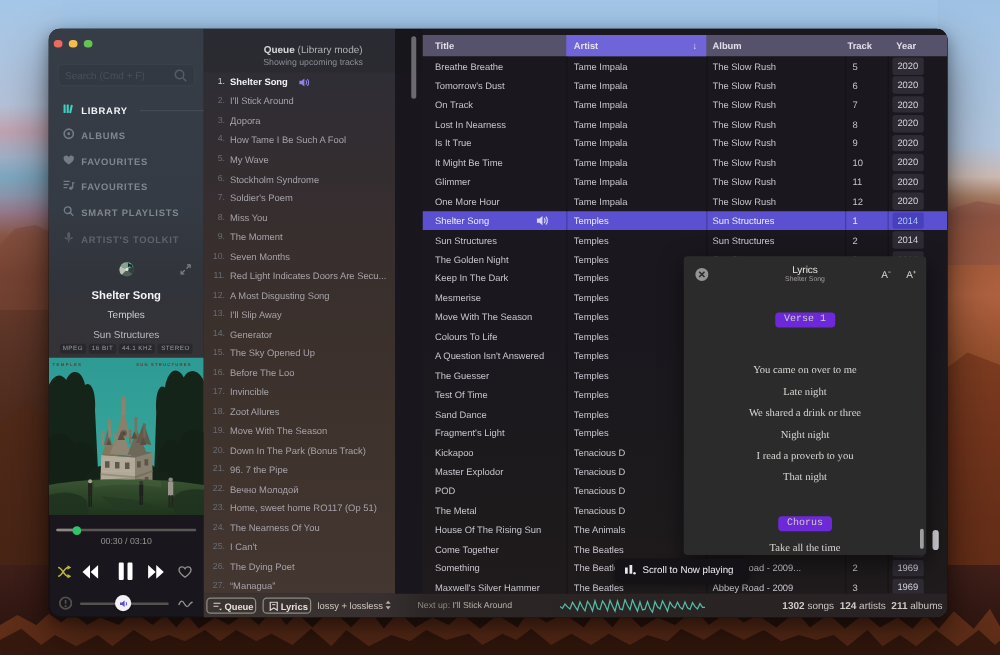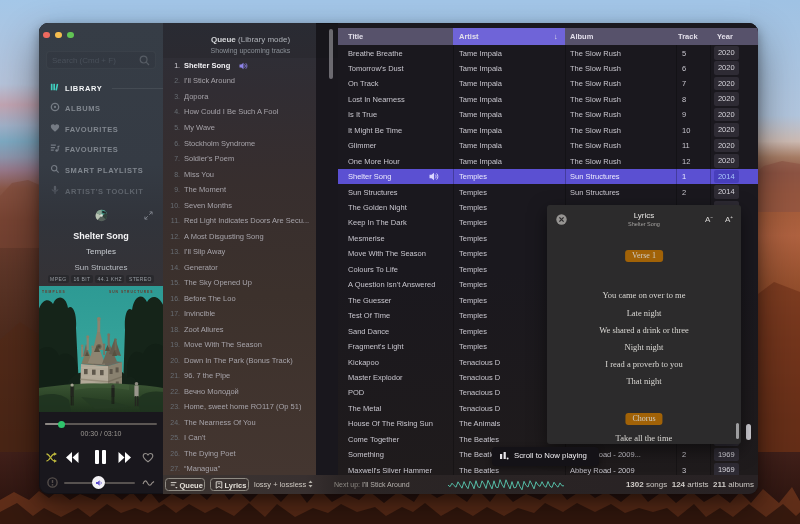--- a/index.html
+++ b/index.html
@@ -64,21 +64,21 @@
 .ry{left:375.5px;top:1px!important;width:25.5px;height:13.5px;background:#2e2b34;border-radius:2px;text-align:center;line-height:13.5px;color:#d6d4db}
 .row.sel{background:#5b50d2;color:#eceafd}
 .row.sel .ry{background:#483fbc;color:#a9c6fa}
 .vline{position:absolute;top:21.5px;bottom:0;width:1px;background:rgba(0,0,0,.25)}
 #mscroll{position:absolute;left:408px;top:401px;width:5px;height:16px;background:#cecdd3;border-radius:2.5px}
 #lyrics{position:absolute;left:508px;top:182px;width:194px;height:239px;background:#2c2b2c;border-radius:3px;box-shadow:0 6px 18px rgba(0,0,0,.5);overflow:hidden}
 #lclose{position:absolute;left:9px;top:9px}
 #ltitle{position:absolute;left:0;top:6px;width:194px;text-align:center;color:#e8e6e4;font-size:8px}
 #lsong{position:absolute;left:0;top:16px;width:194px;text-align:center;color:#a3a19f;font-size:5.5px}
 .lfs{position:absolute;top:8px;color:#d9d7d5;font-size:8px}
-.lchip{position:absolute;left:50%;transform:translateX(-50%);height:12px;line-height:12px;padding:0 7px;background:#a16207;border-radius:3px;color:#cfccc6;font-size:8px;font-family:Liberation Serif, serif}
+.lchip{position:absolute;left:50%;transform:translateX(-50%);height:12px;line-height:12px;padding:0 7px;background:#6d28d9;border-radius:3px;color:#cfccc6;font-size:8px;font-family:Liberation Mono, monospace}
 .lline{position:absolute;left:0;width:194px;text-align:center;color:#dad8d4;font-size:8.5px;font-family:"Liberation Serif",serif}
 #scrollbtn{position:absolute;left:453px;top:423.5px;width:107px;height:19px;background:#141217;border-radius:4px;box-shadow:0 2px 6px rgba(0,0,0,.4);color:#f0eef2;font-size:7.5px}
 #scrollbtn svg{position:absolute;left:7px;top:4.5px}
 #scrollbtn span{position:absolute;left:22px;top:4.5px;white-space:nowrap;font-size:7.8px}
 .bbtn{position:absolute;top:3px;height:12.5px;border:1px solid #8f8b83;border-radius:3.5px;color:#e5e1da;font-size:7.5px;font-weight:bold}
 .bbtn svg{position:absolute;left:4px;top:2px}
 .bbtn span{position:absolute;left:14px;top:2px}
 #losel{position:absolute;left:91px;top:5px;color:#cdc7c0;font-size:7.5px;white-space:nowrap}
 #nextup{position:absolute;left:171px;top:5.5px;color:#b5b1ad;font-size:7px;white-space:nowrap}
 #wave{position:absolute;left:285px;top:4px}
@@ -392,21 +392,21 @@
     <div class="qi" style="top:52.42px">
         <span class="qn">2.</span>
         <span class="qt">I'll Stick Around</span>
       </div>
     <div class="qi" style="top:67.94px">
         <span class="qn">3.</span>
         <span class="qt">Дорога</span>
       </div>
     <div class="qi" style="top:83.46px">
         <span class="qn">4.</span>
-        <span class="qt">How Could I Be Such A Fool</span>
+        <span class="qt">How Tame I Be Such A Fool</span>
       </div>
     <div class="qi" style="top:98.98px">
         <span class="qn">5.</span>
         <span class="qt">My Wave</span>
       </div>
     <div class="qi" style="top:114.50px">
         <span class="qn">6.</span>
         <span class="qt">Stockholm Syndrome</span>
       </div>
     <div class="qi" style="top:130.02px">

